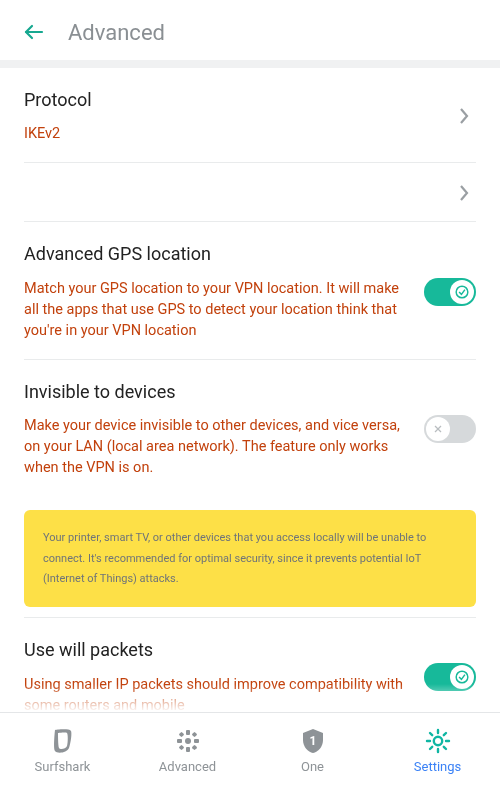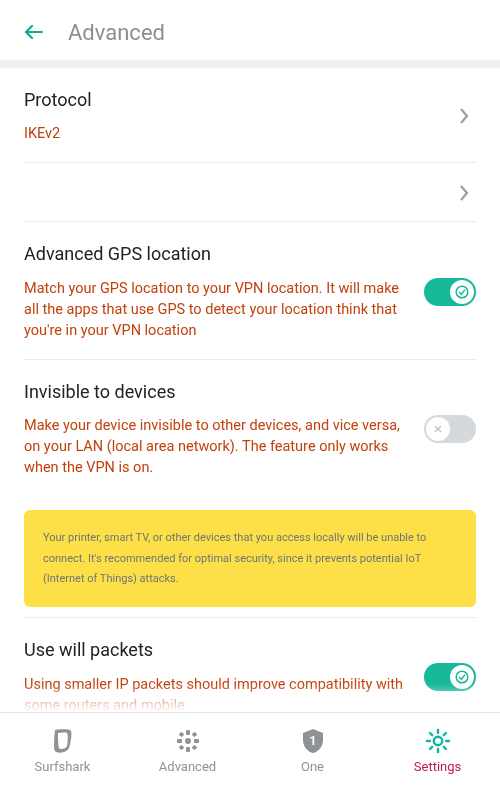--- a/index.html
+++ b/index.html
@@ -19,21 +19,21 @@
   .toggle { width: 52px; height: 28px; border-radius: 14px; position: relative; flex: 0 0 auto; align-self: center; }
   .toggle.on { background: #17b99a; }
   .toggle.off { background: #d6d9db; }
   .knob { position: absolute; top: 2px; width: 24px; height: 24px; border-radius: 50%; background: #fff; display: flex; align-items: center; justify-content: center; }
   .toggle.on .knob { right: 2px; color: #17b99a; }
   .toggle.off .knob { left: 2px; color: #b9bdc0; }
   .info-box { background: #fde047; border-radius: 6px; padding: 18px 19px; margin: 14px 0 10px 0; font-size: 11px; color: #6f7478; line-height: 1.85; }
   .fade { position: absolute; left: 0; right: 0; bottom: 0; height: 28px; background: linear-gradient(to bottom, rgba(255,255,255,0), #fff); pointer-events: none; }
   .tabbar { height: 78px; border-top: 1px solid #e4e6e8; display: flex; }
   .tab { flex: 1; display: flex; flex-direction: column; align-items: center; justify-content: center; gap: 4px; font-size: 13px; color: #8e9397; cursor: pointer; }
-  .tab.active { color: #be185d; }
+  .tab.active { color: #3b82f6; }
   .tab .ticon { width: 28px; height: 28px; display: flex; align-items: center; justify-content: center; }
   svg { display: block; }
 </style>
 </head>
 <body>
 
 <div class="screen">
   <div class="header">
     <div class="back">
       <svg width="24" height="24" viewBox="0 0 24 24" fill="none" stroke="currentColor" stroke-width="2.2" stroke-linecap="round" stroke-linejoin="round">

